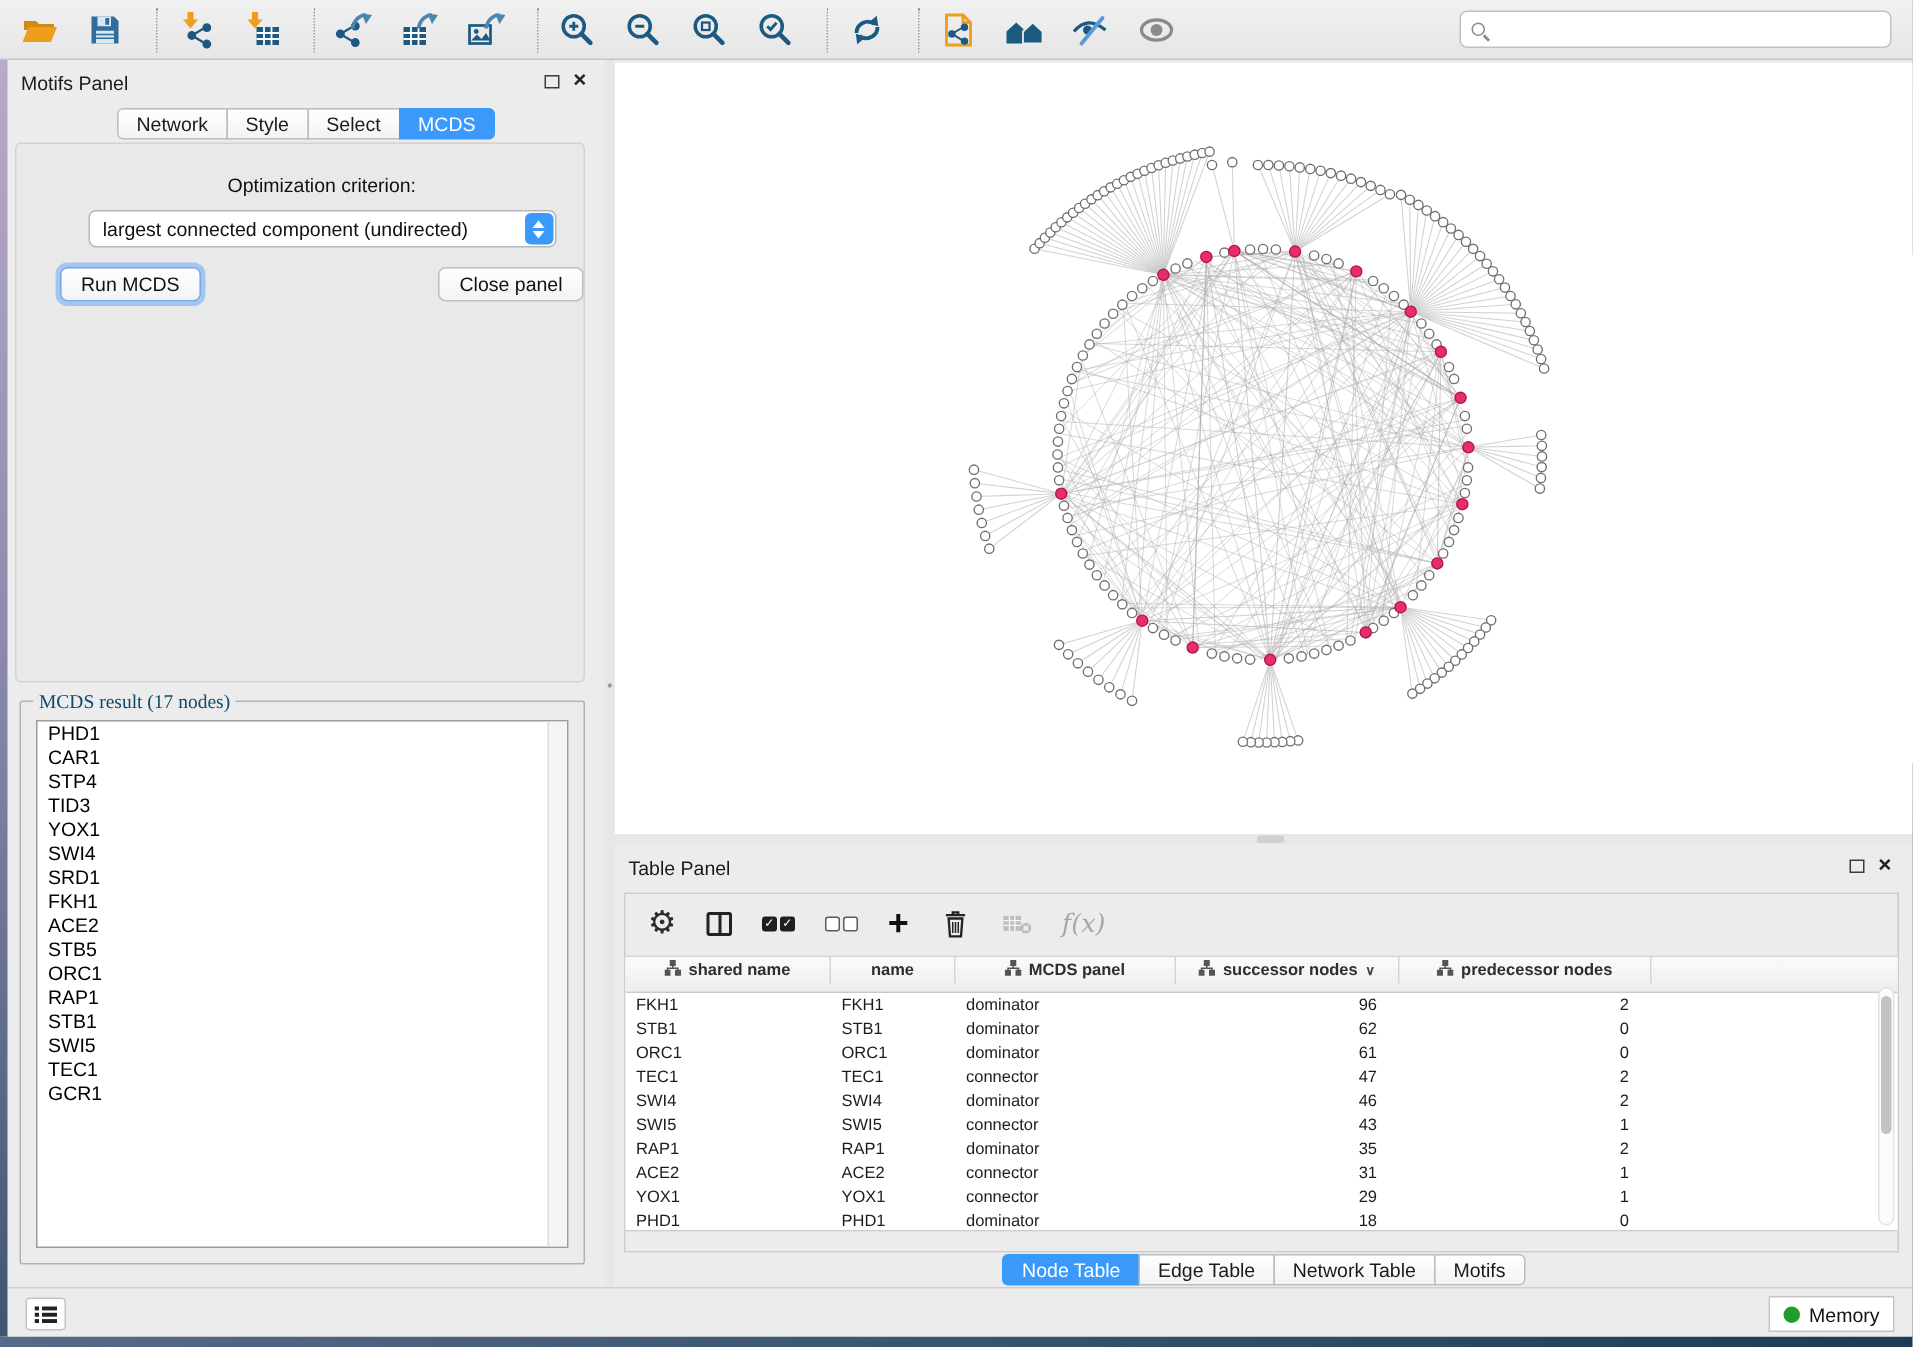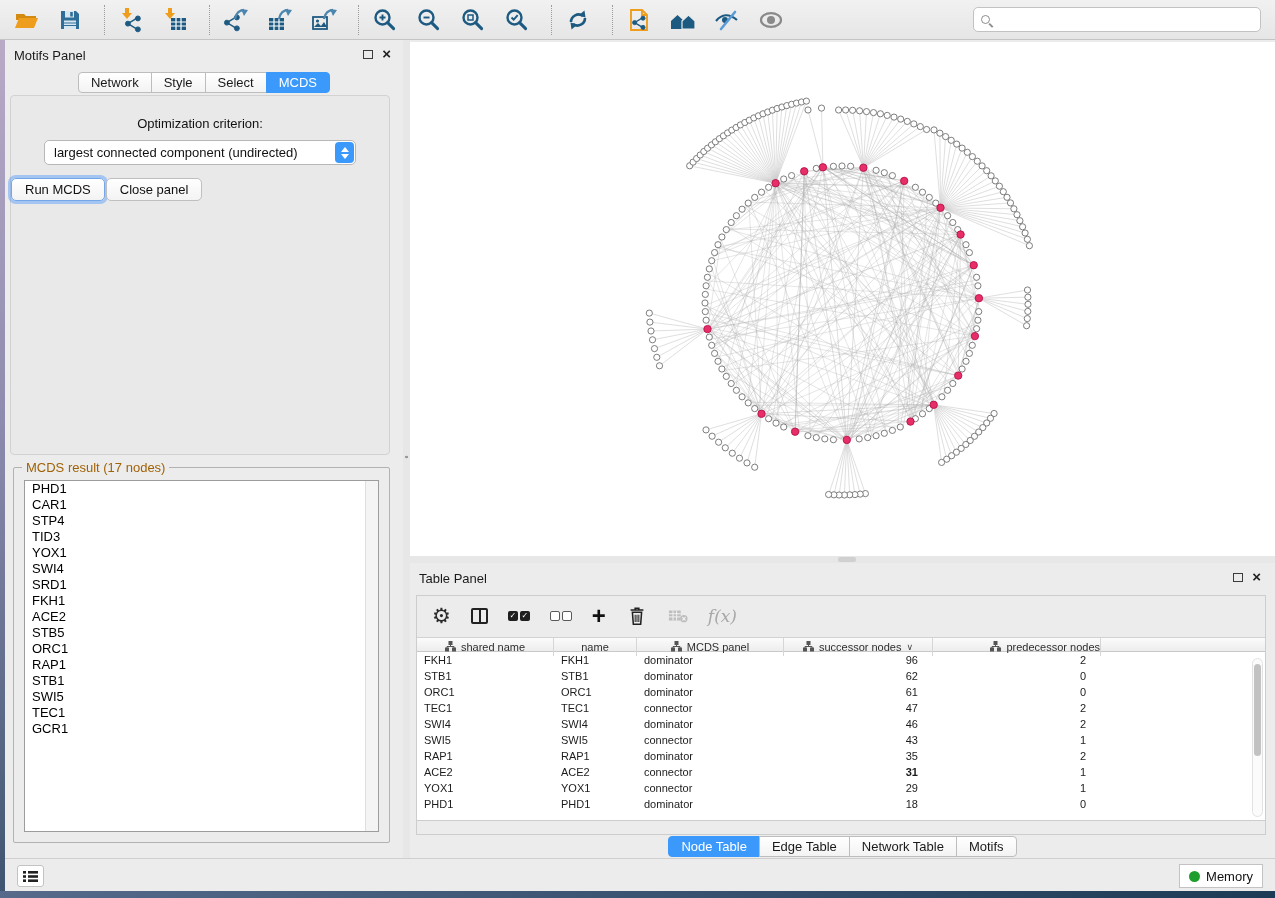--- a/index.html
+++ b/index.html
@@ -39,37 +39,37 @@
   .cp-header .float-icon { right:30px; } .cp-header .close-icon { right:12px; }
 
   .cp-tabs { position:absolute; top:32px; left:0; width:100%; display:flex; justify-content:center; z-index:3; }
   .tab { font-size:13px; padding:2px 12px; background:linear-gradient(#ffffff,#f3f3f3);
     border:1px solid #bdbdbd; color:#1a1a1a; margin-left:-1px; height:21px; line-height:16px; }
   .tab:first-child { border-radius:4px 0 0 4px; margin-left:0; }
   .tab:last-child { border-radius:0 4px 4px 0; }
   .tab.sel { background:#3b99fc; border-color:#3b99fc; color:#fff; }
 
   .cp-subpanel { position:absolute; left:5px; top:55px; width:380px; height:360px;
-    background:#e9e9e9; border:1px solid #d2d2d2; border-radius:4px; }
+    background:#e9e9e9; border:1px solid #d2d2d2; border-radius:4px;padding-left:29px; }
   .opt-label { text-align:center; margin-top:20px; font-size:13px; color:#111; }
   .selectbox { position:relative; width:312px; height:25px; margin:9px auto 0 auto; background:#fff;
     border:1px solid #b7b7b7; border-radius:5px; font-size:13px; line-height:23px; padding-left:9px; color:#111; }
   .sel-btn { position:absolute; right:1px; top:1px; bottom:1px; width:19px; background:#3b99fc;
     border-radius:4px; display:flex; flex-direction:column; align-items:center; justify-content:center; gap:2px; }
   .tri-up { width:0; height:0; border-left:4px solid transparent; border-right:4px solid transparent; border-bottom:5px solid #fff; }
   .tri-dn { width:0; height:0; border-left:4px solid transparent; border-right:4px solid transparent; border-top:5px solid #fff; }
-  .btn-row { display:flex; justify-content:flex-start; gap:1px; margin-top:13px; }
+  .btn-row { display:flex; justify-content:space-between; gap:15px; margin-top:13px; }
   .btn { height:23px; padding:0 13px; font-size:13px; font-family:"Liberation Sans",sans-serif;
     background:linear-gradient(#ffffff,#f3f3f3); border:1px solid #bfbfbf; border-radius:5px; color:#111; }
   .btn.focused { border-color:#74a7e8; box-shadow:0 0 0 3px rgba(80,150,250,.45); }
 
   .cp-group { position:absolute; left:8px; top:427px; width:377px; height:376px;
     border:1px solid #b2b2b2; border-radius:2px; }
   .cp-group legend, .group-title { position:absolute; top:-8px; left:8px; background:#ececec;
-    padding:0 4px; font-size:13px; color:#a16207; }
+    padding:0 4px; font-size:13px; color:#0c4a6e;font-family:Liberation Serif, serif; }
   .result-list { position:absolute; left:10px; right:10px; top:12px; bottom:10px; background:#fff;
     border:1px solid #9c9c9c; overflow:hidden; }
   .result-list .item { font-size:13px; line-height:16px; padding-left:7px; color:#000; }
   .list-scroll { position:absolute; right:0; top:0; bottom:0; width:13px; background:#f4f4f4; border-left:1px solid #dedede; }
 
   
   .vsplit { position:absolute; left:403px; top:0; width:7px; height:818px; background:#e7e7e7; }
   .vsplit .grip { position:absolute; left:1px; top:408px; width:5px; height:18px;
     background:radial-gradient(circle 1.5px, #9a9a9a 1.2px, transparent 1.6px); }
   .hsplit { position:absolute; left:410px; top:516px; width:865px; height:7px; background:#e7e7e7; }
@@ -98,21 +98,21 @@
   .col-glyph::after { content:""; position:absolute; left:50%; top:0; bottom:0; width:2px; background:#222; }
   .cb-pair { display:flex; gap:2px; }
   .cb { width:10px; height:10px; border-radius:2px; font-size:8px; line-height:10px; text-align:center; }
   .cb.on { background:#1e1e1e; color:#fff; }
   .cb.off { border:1.5px solid #5a5a5a; background:#fff; }
   .plus-glyph { font-size:24px; font-weight:bold; color:#111; line-height:22px; }
   .fx { font-family:"DejaVu Serif", serif; font-style:italic; font-size:17px; color:#a7a7a7; }
   .tbl-del { display:flex; align-items:center; gap:1px; opacity:.55; }
   .tp-table { position:absolute; left:0; top:41px; width:848px; height:184px; background:#fff;
     border-top:1px solid #d2d2d2; border-bottom:1px solid #cdcdcd; overflow:hidden; }
-  .thead { display:flex; height:14px; background:linear-gradient(#fbfbfb,#ededed); border-bottom:1px solid #c9c9c9; }
+  .thead { display:flex; height:24px; background:linear-gradient(#fbfbfb,#ededed); border-bottom:1px solid #c9c9c9;font-weight:bold; }
   .th { display:flex; align-items:center; justify-content:center; gap:5px; font-size:11px; color:#2e2e2e;
     border-right:1px solid #d6d6d6; height:18px; }
   .sort-arrow { font-size:9px; color:#444; }
   .trow { display:flex; height:16px; }
   .td { font-size:11px; color:#1c1c1c; line-height:16px; white-space:nowrap; overflow:hidden; }
   .td.l { text-align:left; padding-left:7px; }
   .td.r { text-align:right; padding-right:15px; }
   .tscroll { position:absolute; right:2px; top:20px; bottom:3px; width:11px; background:#fbfbfb;
     border:1px solid #e2e2e2; border-radius:6px; }
   .tscroll .thumb { position:absolute; left:1px; right:1px; top:5px; height:92px; background:#c2c2c2; border-radius:5px; }
@@ -971,21 +971,21 @@
                     <g fill="none" stroke="#555">
                       <rect x="4" y="0.5" width="3" height="3" fill="#555"></rect>
                       <rect x="0.5" y="7" width="3" height="3" fill="#555"></rect>
                       <rect x="7.5" y="7" width="3" height="3" fill="#555"></rect>
                       <path d="M5.5 3.5v2M2 7V5.5h7V7"></path>
                     </g>
                   </svg></span>
                 <span>successor nodes</span>
                 <span class="sort-arrow">∨</span>
               </div>
-              <div class="th" style="width: 168px; justify-content: flex-end;">
+              <div class="th" style="width: 168px;">
                 <span><svg width="11" height="11" viewBox="0 0 11 11">
                     <g fill="none" stroke="#555">
                       <rect x="4" y="0.5" width="3" height="3" fill="#555"></rect>
                       <rect x="0.5" y="7" width="3" height="3" fill="#555"></rect>
                       <rect x="7.5" y="7" width="3" height="3" fill="#555"></rect>
                       <path d="M5.5 3.5v2M2 7V5.5h7V7"></path>
                     </g>
                   </svg></span>
                 <span>predecessor nodes</span>
               </div>
@@ -1037,21 +1037,21 @@
                 <div class="td l" style="width: 137px;">RAP1</div>
                 <div class="td l" style="width: 83px;">RAP1</div>
                 <div class="td l" style="width: 147px;">dominator</div>
                 <div class="td r" style="width: 149px;">35</div>
                 <div class="td r" style="width: 168px;">2</div>
               </div>
               <div class="trow">
                 <div class="td l" style="width: 137px;">ACE2</div>
                 <div class="td l" style="width: 83px;">ACE2</div>
                 <div class="td l" style="width: 147px;">connector</div>
-                <div class="td r" style="width: 149px; font-weight: bold;">31</div>
+                <div class="td r" style="width: 149px;">31</div>
                 <div class="td r" style="width: 168px;">1</div>
               </div>
               <div class="trow">
                 <div class="td l" style="width: 137px;">YOX1</div>
                 <div class="td l" style="width: 83px;">YOX1</div>
                 <div class="td l" style="width: 147px;">connector</div>
                 <div class="td r" style="width: 149px;">29</div>
                 <div class="td r" style="width: 168px;">1</div>
               </div>
               <div class="trow">

